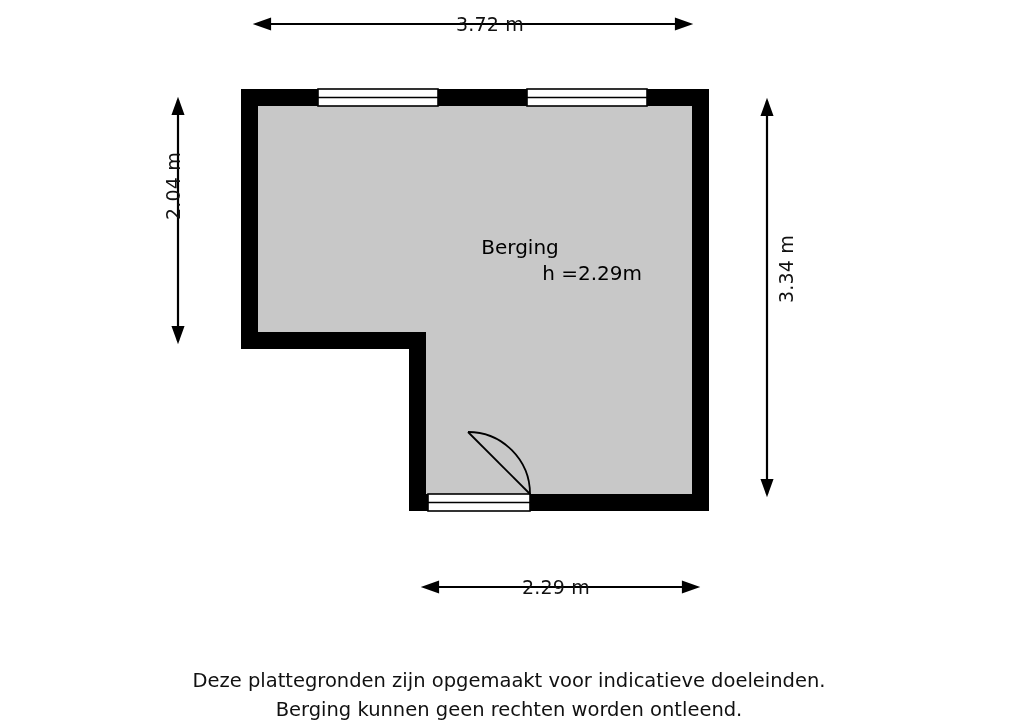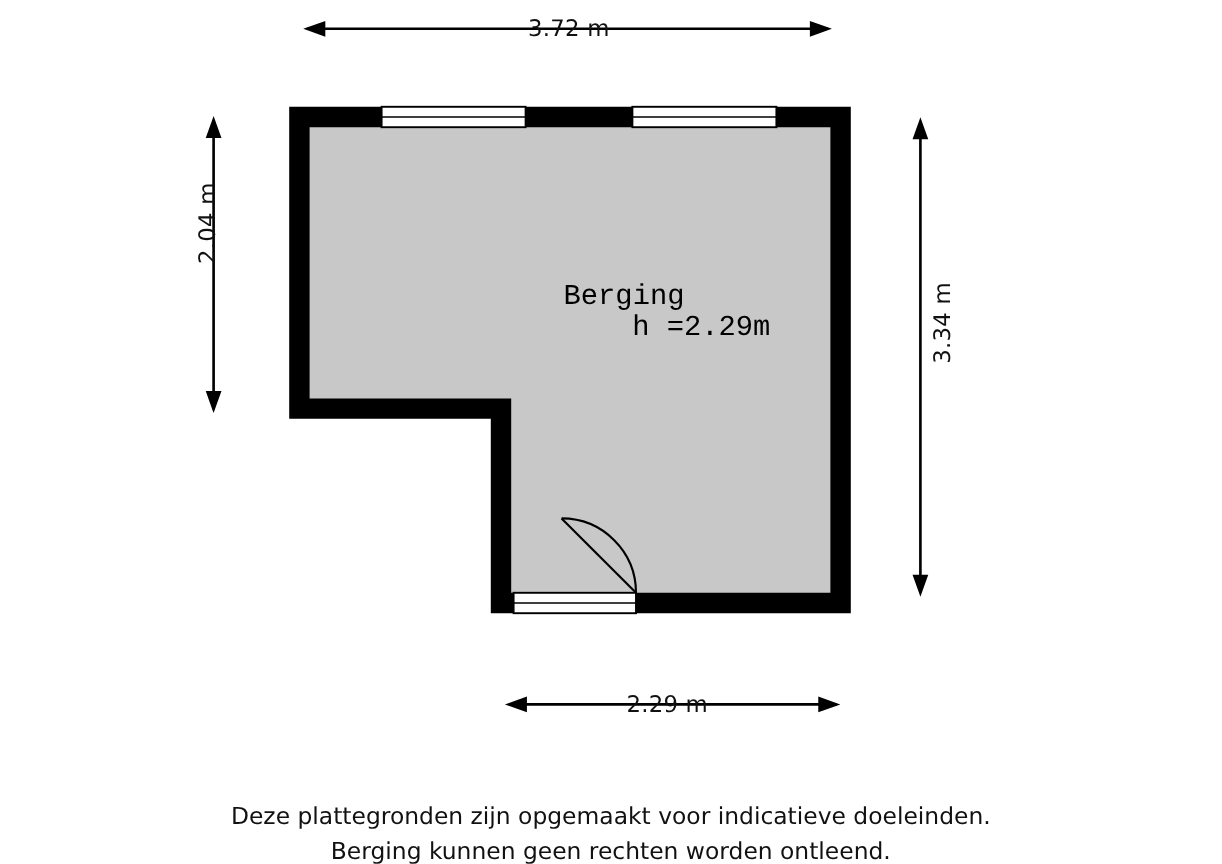--- a/index.html
+++ b/index.html
@@ -28,21 +28,21 @@
     top: 0;
   }
   .dim-label {
     position: absolute;
     font-size: 19px;
     color: #111111;
     white-space: nowrap;
     letter-spacing: 0.2px;
   }
   #dim-top-label {
-    left: 440px;
+    left: 456px;
     top: 13px;
   }
   #dim-bottom-label {
     left: 522px;
     top: 576px;
   }
   #dim-left-label {
     left: 162px;
     top: 186px;
     transform: rotate(-90deg);
@@ -60,25 +60,24 @@
     transform-origin: left top;
     width: 0;
   }
   #dim-right-label span {
     display: inline-block;
     transform: translate(-50%, 0);
   }
   .room-text {
     position: absolute;
     text-align: center;
-    font-size: 24px;
+    font-size: 20px;
     line-height: 29px;
     color: #000000;
     white-space: nowrap;
-    font-family: Liberation Mono, monospace;
   }
   #room-name {
     left: 398px;
     top: 233px;
     width: 244px;
   }
   #room-height {
     left: 398px;
     top: 259px;
     width: 244px;

